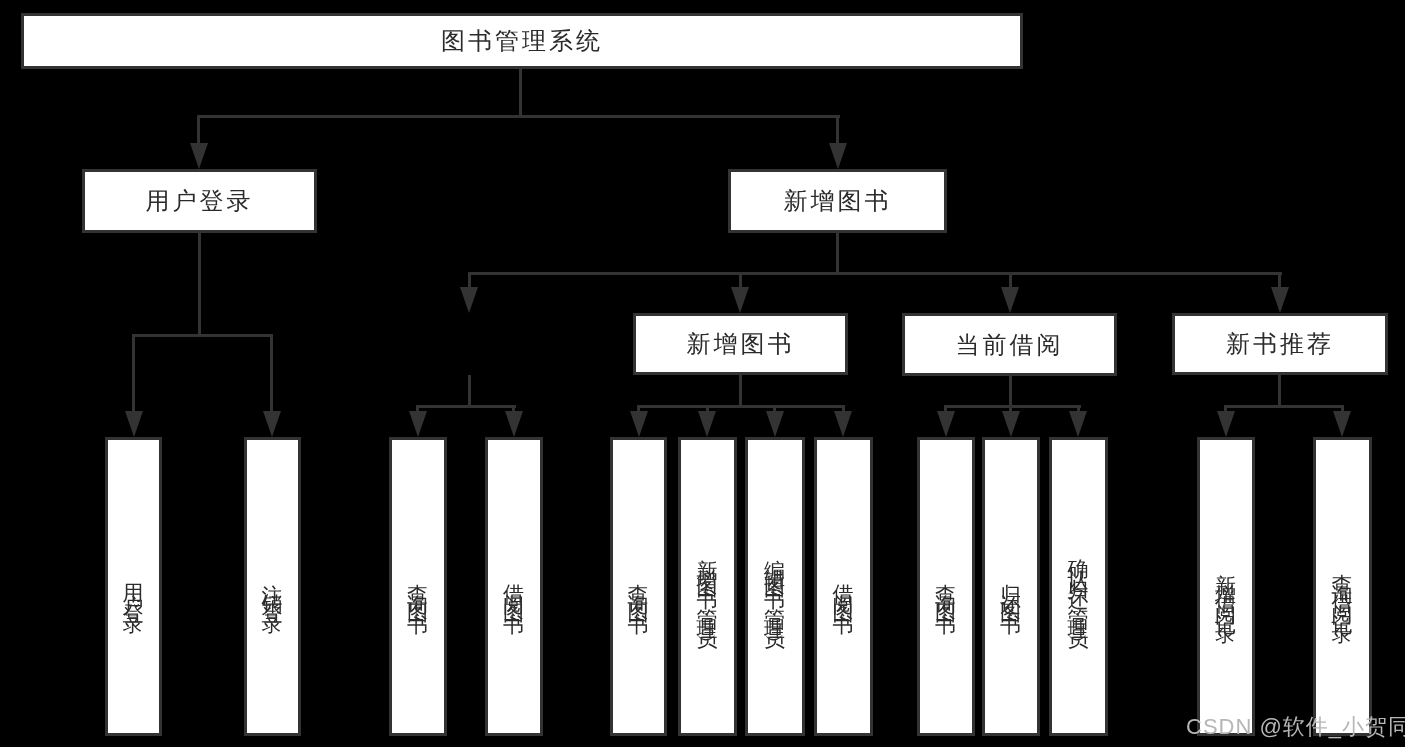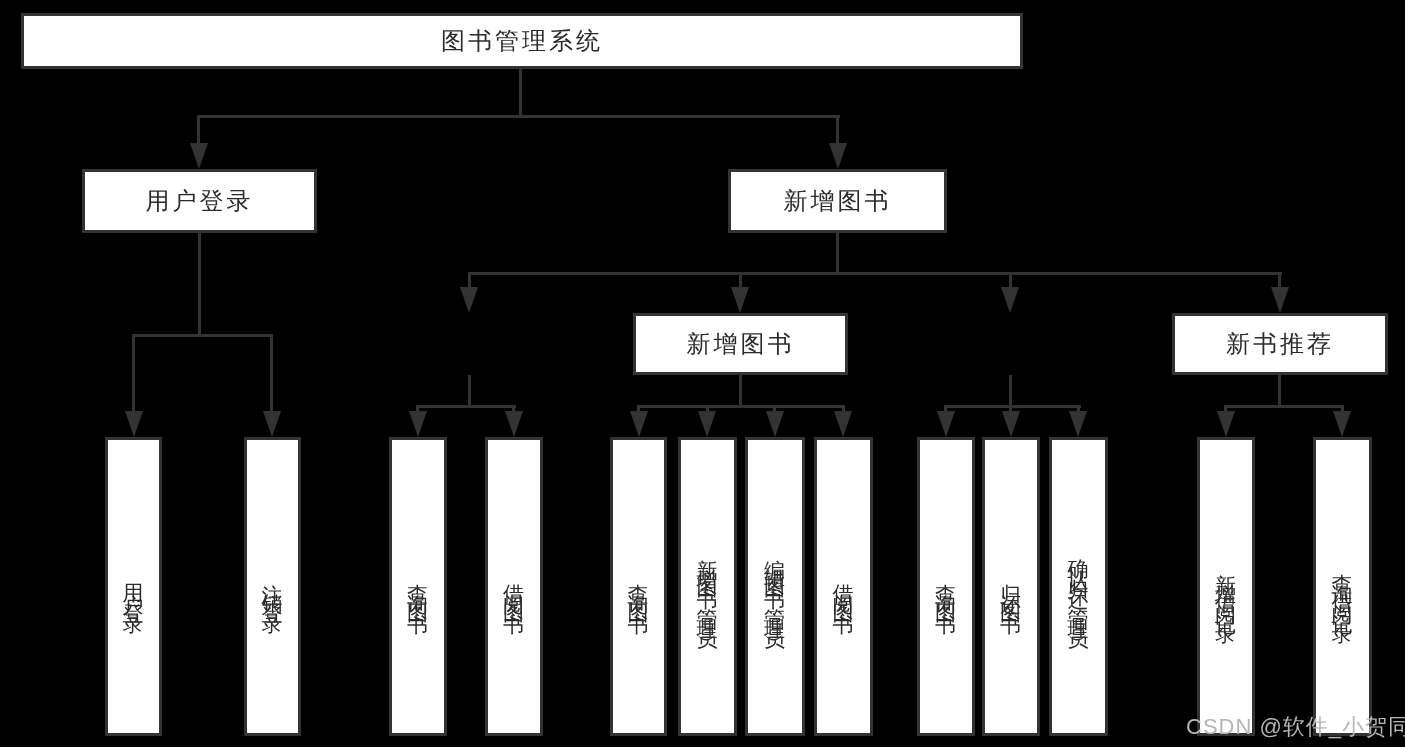--- a/index.html
+++ b/index.html
@@ -75,20 +75,21 @@
   <div class="vln" style="left:468px;top:272px;height:17px"></div>
   <div class="arr" style="left:460px;top:287px"></div>
   <div class="vln" style="left:739px;top:272px;height:17px"></div>
   <div class="arr" style="left:731px;top:287px"></div>
   <div class="vln" style="left:1009px;top:272px;height:17px"></div>
   <div class="arr" style="left:1001px;top:287px"></div>
   <div class="vln" style="left:1278px;top:272px;height:17px"></div>
   <div class="arr" style="left:1271px;top:287px"></div>
 
   <div class="box h" style="left:633px;top:313px;width:215px;height:62px">新增图书</div>
+  <div class="box h" style="left:902px;top:313px;width:215px;height:63px">当前借阅</div>
   <div class="box h" style="left:1172px;top:313px;width:216px;height:62px">新书推荐</div>
 
   <div class="vln" style="left:468px;top:375px;height:33px"></div>
   <div class="hln" style="left:416px;top:405px;width:100px"></div>
   <div class="vln" style="left:416px;top:405px;height:8px"></div>
   <div class="arr" style="left:409px;top:411px"></div>
   <div class="vln" style="left:512px;top:405px;height:8px"></div>
   <div class="arr" style="left:505px;top:411px"></div>
 
   <div class="vln" style="left:739px;top:375px;height:33px"></div>

